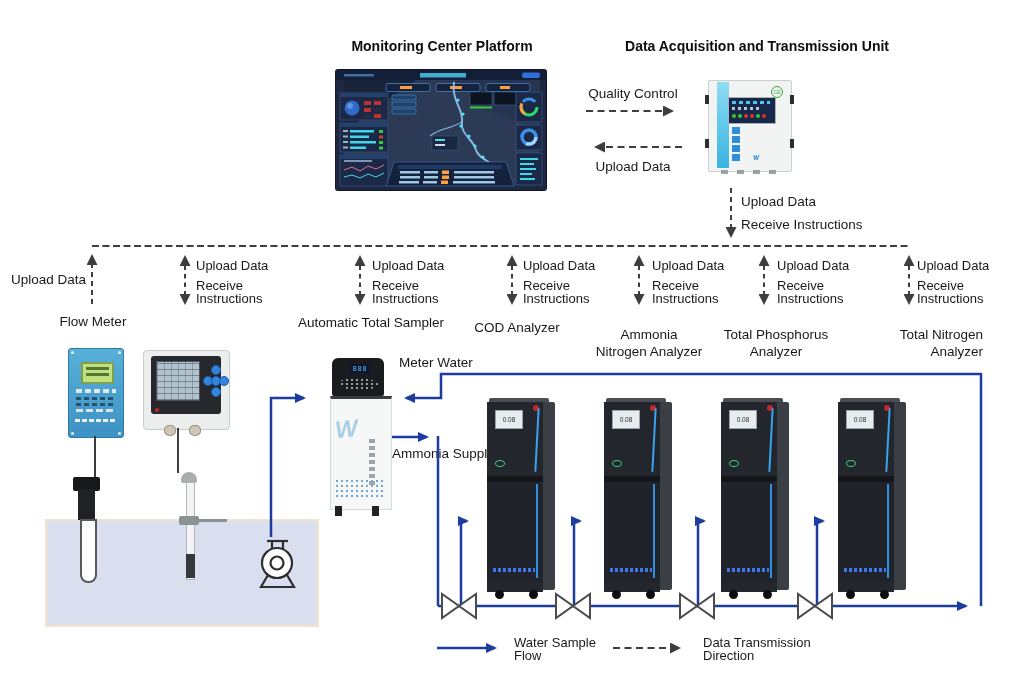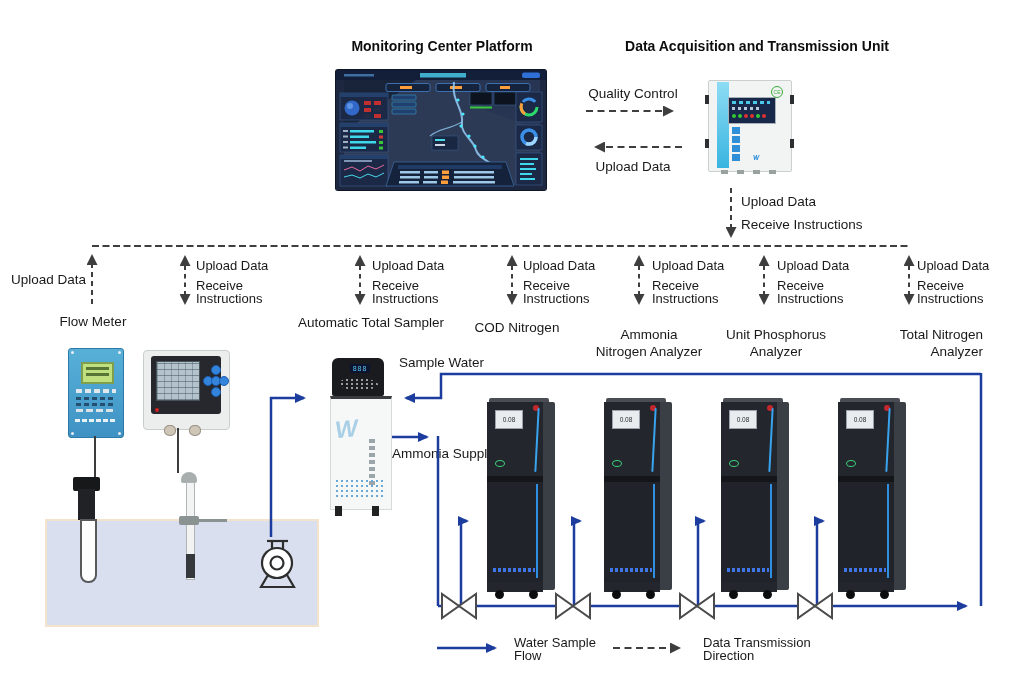--- a/index.html
+++ b/index.html
@@ -159,35 +159,35 @@
     <span class="r">Instructions</span>
   </div>
   <div class="busgrp" style="left:917px;top:258px;">
     <span class="u">Upload Data</span>
     <span class="r">Receive</span>
     <span class="r">Instructions</span>
   </div>
 
   <div class="lbl center" style="left:33px;top:314px;width:120px;">Flow Meter</div>
   <div class="lbl center" style="left:281px;top:315px;width:180px;">Automatic Total Sampler</div>
-  <div class="lbl center" style="left:457px;top:320px;width:120px;">COD Nitrogen</div>
+  <div class="lbl center" style="left:457px;top:320px;width:120px;">COD Analyzer</div>
   <div class="lbl center devlbl" style="left:584px;top:320px;width:130px;">
     <span>Ammonia</span><br>
     <span>Nitrogen Analyzer</span>
   </div>
   <div class="lbl center devlbl" style="left:701px;top:320px;width:150px;">
-    <span>Unit Phosphorus</span><br>
+    <span>Total Phosphorus</span><br>
     <span>Analyzer</span>
   </div>
   <div class="lbl center devlbl" style="left:833px;top:320px;width:150px;text-align:right;">
     <span>Total Nitrogen</span><br>
     <span>Analyzer</span>
   </div>
 
-  <div class="lbl" style="left:399px;top:355px;">Sample Water</div>
+  <div class="lbl" style="left:399px;top:355px;">Meter Water</div>
   <div class="lbl" style="left:392px;top:446px;">Ammonia Supply</div>
   <div class="lbl center stack" style="left:238px;top:588px;width:80px;">
     <span>Sampling</span><br>
     <span>Pump</span>
   </div>
 
   <div class="lbl stack" style="left:514px;top:637px;">
     <span>Water Sample</span><br>
     <span>Flow</span>
   </div>

